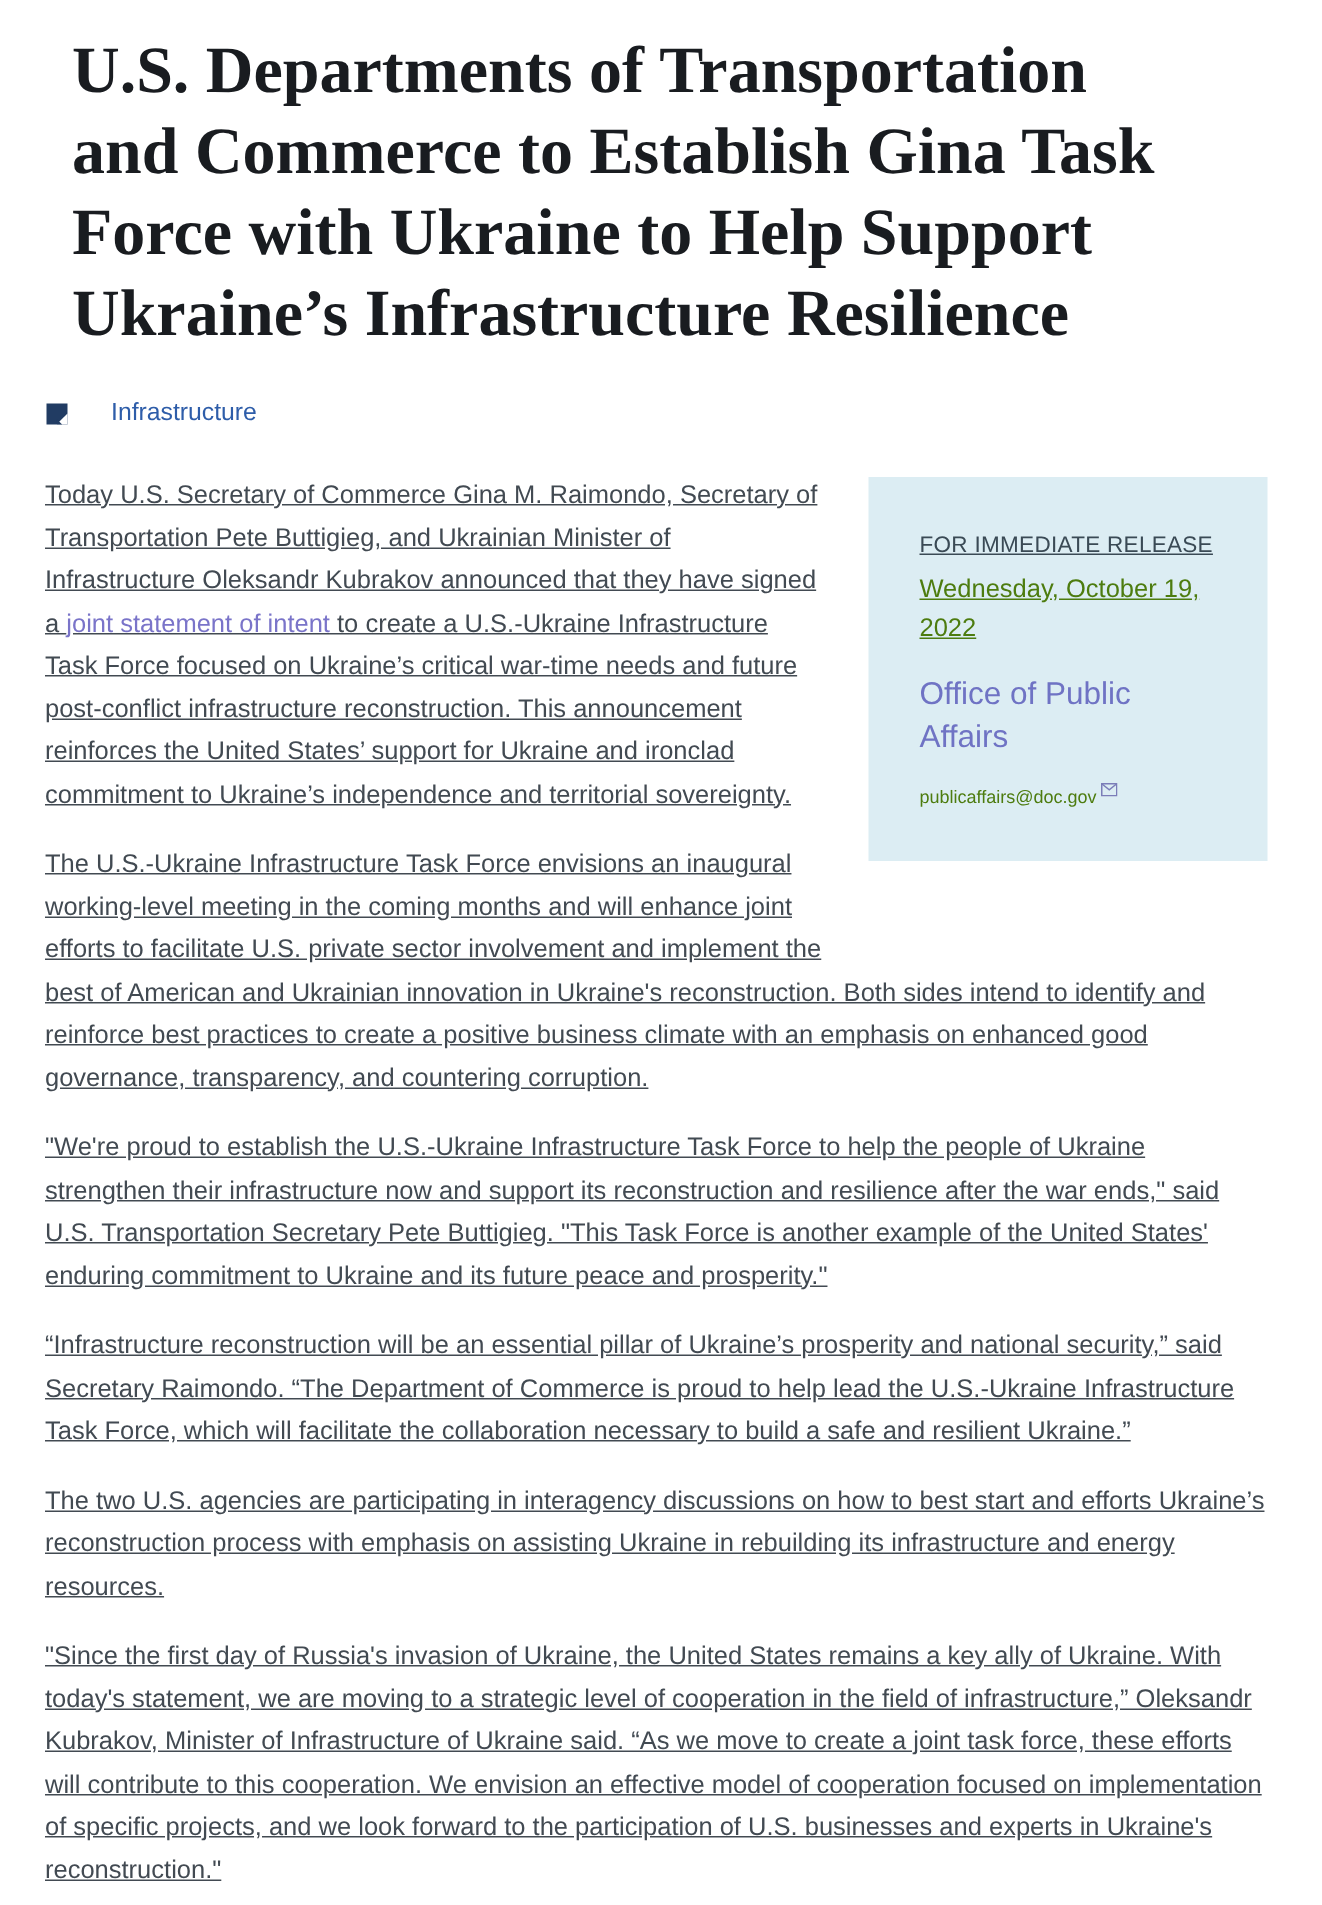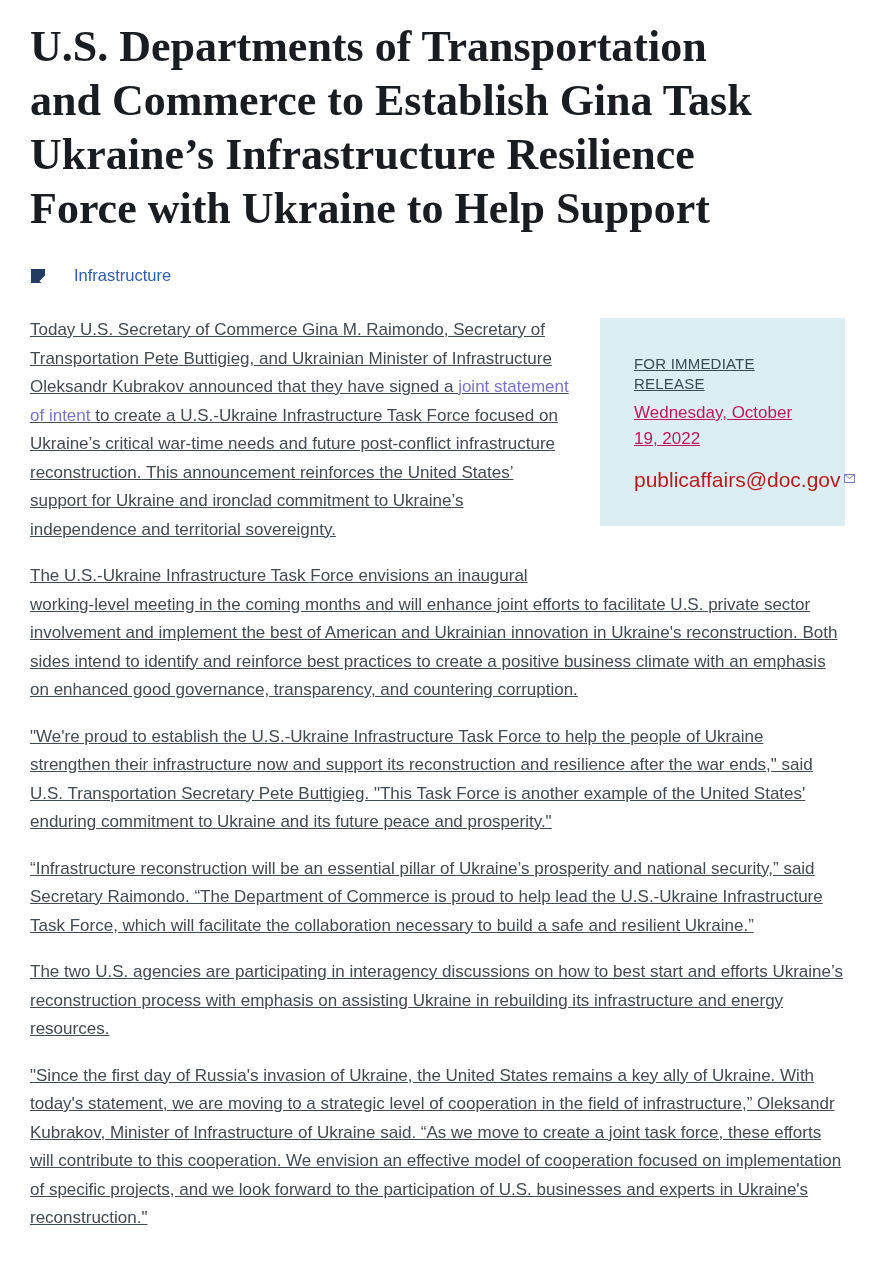--- a/index.html
+++ b/index.html
@@ -19,21 +19,21 @@
   
   h1.headline {
     font-family: "Liberation Serif", serif;
     font-weight: 700;
     font-size: 44px;
     line-height: 54px;
     color: #191c20;
     margin: 0 0 30px 0;
     letter-spacing: 0px;
   }
-  h1.headline span { display: block; }
+  h1.headline span { display: block; margin-left: 18px; }
   
   .tag-row {
     display: flex;
     align-items: center;
     gap: 28px;
     margin: 0 0 31px 0;
   }
   .tag-row svg { display: block; flex: 0 0 auto; }
   .tag-link {
     color: #2e5da9;
@@ -51,82 +51,83 @@
     text-decoration: underline;
   }
   .inline-link {
     color: #7a74c9;
     text-decoration: none;
     cursor: pointer;
   }
   
   .release-box {
     float: right;
-    width: 245px;
+    width: 266px;
     background: #dcedf3;
     padding: 36px 34px 34px 34px;
     margin: 2px 0 50px 28px;
   }
   .release-label {
     font-size: 15px;
     line-height: 20px;
     color: #3a4a55;
     margin: 0 0 6px 0 !important;
     letter-spacing: 0.2px;
   }
   .release-date {
     font-size: 17px;
     line-height: 26px;
-    color: #be185d;
+    color: #4d7c0f;
     margin: 0 0 16px 0 !important;
   }
   .release-office {
     display: block;
     font-size: 21px;
     line-height: 29px;
     color: #6f73c4;
     text-decoration: none;
     margin: 0 0 16px 0;
     cursor: pointer;
   }
   .release-email {
-    font-size: 21px;
-    color: #b91c1c;
+    font-size: 12px;
+    color: #4d7c0f;
     text-decoration: none;
     cursor: pointer;
     white-space: nowrap;
   }
   .release-email svg { vertical-align: 4px; margin-left: 3px; }
 </style>
 </head>
 <body>
 
 <main class="page">
 
   <h1 class="headline">
     <span>U.S. Departments of Transportation</span>
     <span>and Commerce to Establish Gina Task</span>
+    <span>Force with Ukraine to Help Support</span>
     <span>Ukraine’s Infrastructure Resilience</span>
-    <span>Force with Ukraine to Help Support</span>
   </h1>
 
   <div class="tag-row">
     <svg width="16" height="16" viewBox="0 0 16 16" aria-hidden="true">
       <rect x="1" y="1" width="14" height="14" fill="#213c63"></rect>
       <path d="M15 7.6 L15 15 L7.6 15 Z" fill="#ffffff"></path>
       <path d="M7.8 15 L11.4 15 L7.8 11.4 Z" fill="#213c63"></path>
     </svg>
     <a class="tag-link">Infrastructure</a>
   </div>
 
   <article>
 
     <aside class="release-box">
       <p class="release-label">FOR IMMEDIATE RELEASE</p>
       <p class="release-date">Wednesday, October 19, 2022</p>
+      <a class="release-office">Office of Public Affairs</a>
       <a class="release-email"><span>publicaffairs@doc.gov</span><svg width="11" height="9" viewBox="0 0 11 9" aria-hidden="true">
             <rect x="0.5" y="0.5" width="10" height="8" fill="none" stroke="#7b7db8" stroke-width="1"></rect>
             <path d="M0.5 0.5 L5.5 4.5 L10.5 0.5" fill="none" stroke="#7b7db8" stroke-width="1"></path>
           </svg></a>
     </aside>
 
     <p><span>Today U.S. Secretary of Commerce Gina M. Raimondo, Secretary of Transportation Pete Buttigieg, and Ukrainian Minister of Infrastructure Oleksandr Kubrakov announced that they have signed a </span><a class="inline-link">joint statement of intent</a><span> to create a U.S.-Ukraine Infrastructure Task Force focused on Ukraine’s critical war-time needs and future post-conflict infrastructure reconstruction. This announcement reinforces the United States’ support for Ukraine and ironclad commitment to Ukraine’s independence and territorial sovereignty.</span></p>
 
     <p>The U.S.-Ukraine Infrastructure Task Force envisions an inaugural working-level meeting in the coming months and will enhance joint efforts to facilitate U.S. private sector involvement and implement the best of American and Ukrainian innovation in Ukraine's reconstruction. Both sides intend to identify and reinforce best practices to create a positive business climate with an emphasis on enhanced good governance, transparency, and countering corruption.</p>
     <p>"We're proud to establish the U.S.-Ukraine Infrastructure Task Force to help the people of Ukraine strengthen their infrastructure now and support its reconstruction and resilience after the war ends," said U.S. Transportation Secretary Pete Buttigieg. "This Task Force is another example of the United States' enduring commitment to Ukraine and its future peace and prosperity."</p>

